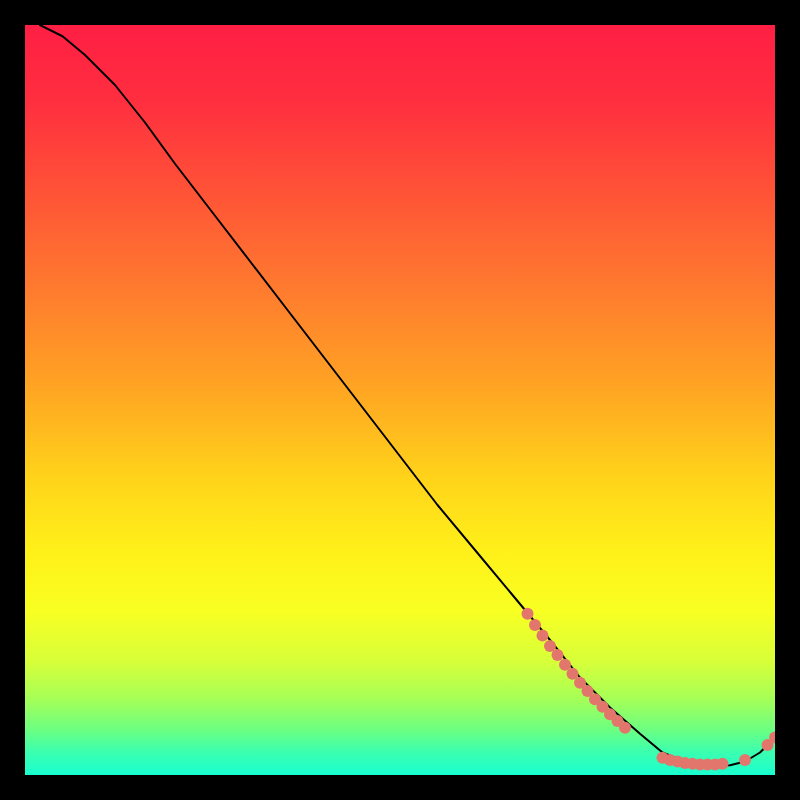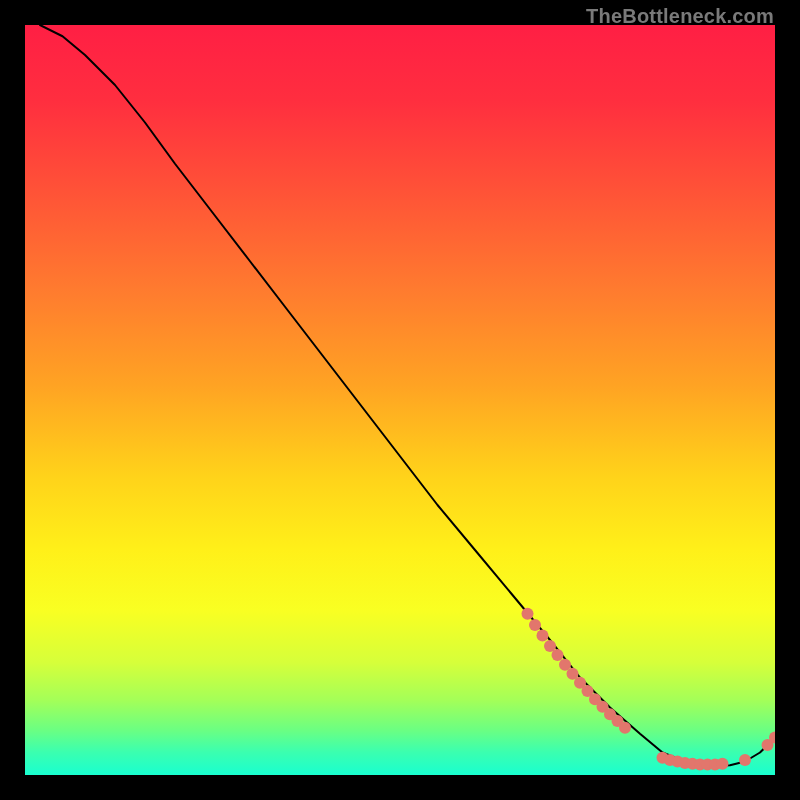--- a/index.html
+++ b/index.html
@@ -48,21 +48,20 @@
     font-weight: 600;
     letter-spacing: 0.2px;
     user-select: none;
   }
 </style>
 </head>
 <body>
 
 <div class="stage">
 
-  <div class="watermark">TheBottleneck.com</div>
 
   <div class="plot">
 
     <svg class="gradient" viewBox="0 0 750 750" preserveAspectRatio="none">
       <defs>
         <linearGradient id="bg-grad" x1="0" y1="0" x2="0" y2="1">
             <stop offset="0%" stop-color="#ff1f44"></stop>
             <stop offset="10%" stop-color="#ff2e3f"></stop>
             <stop offset="22%" stop-color="#ff5237"></stop>
             <stop offset="35%" stop-color="#ff7a2f"></stop>

